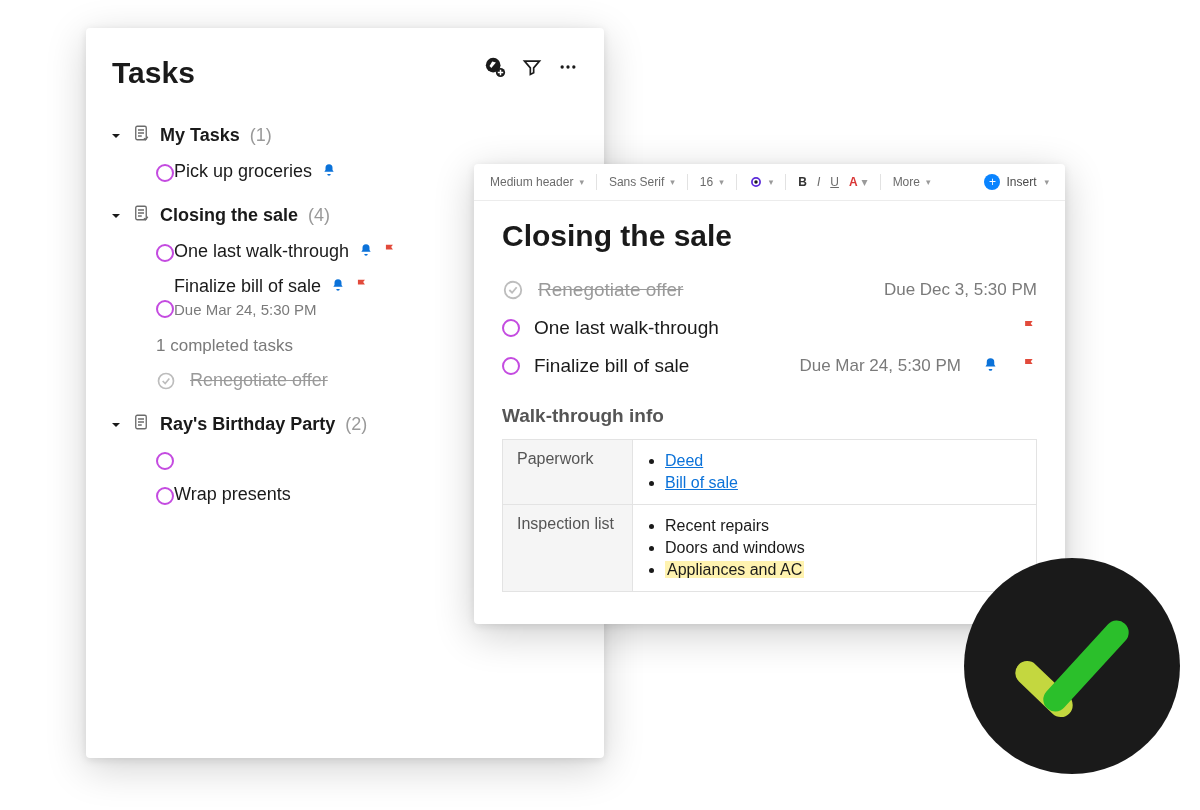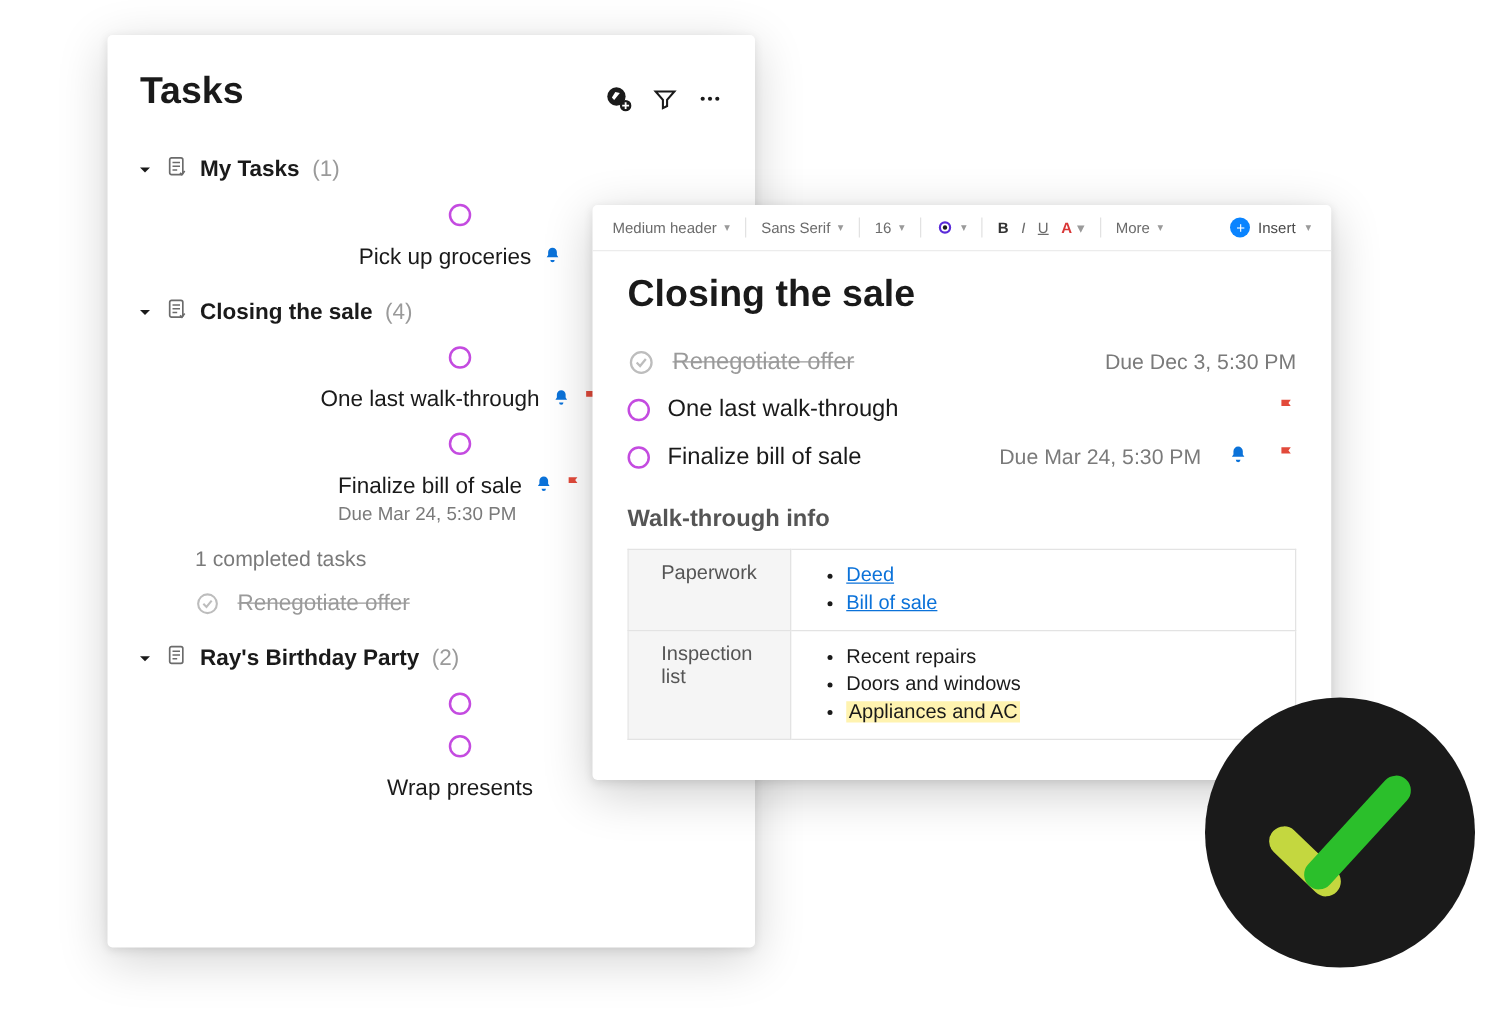--- a/index.html
+++ b/index.html
@@ -21,21 +21,21 @@
     height: 730px;
     background: #fff;
     border-radius: 4px;
     box-shadow:
       0 10px 40px rgba(0,0,0,0.18),
       0 2px 8px rgba(0,0,0,0.10);
     padding: 28px 24px 20px 24px;
   }
   .tasks-header {
     display: flex;
-    align-items: flex-end;
+    align-items: flex-start;
     justify-content: space-between;
     padding: 0 2px 12px 2px;
   }
   .tasks-title {
     font-size: 30px;
     font-weight: 600;
   }
   .tasks-header-actions {
     display: flex;
     gap: 16px;
@@ -76,24 +76,22 @@
     color: #9a9a9a;
     font-weight: 400;
   }
   .chevron {
     width: 12px; height: 12px;
     display: inline-flex; align-items: center; justify-content: center;
   }
 
   .task-item {
     display: flex;
-    align-items: center;
-    gap: 14px;
+    align-items: flex-end;
     padding: 14px 0 0 46px;
-    flex-direction: column;
   }
   .task-circle {
     width: 18px; height: 18px;
     border: 2px solid #c44be0;
     border-radius: 50%;
     margin-top: 2px;
     flex-shrink: 0;
     cursor: pointer;
   }
   .task-body { display: flex; flex-direction: column; gap: 2px; }
@@ -189,21 +187,21 @@
     margin: 20px 0 12px 0;
   }
 
   table.info {
     width: 100%;
     border-collapse: collapse;
     font-size: 16px;
   }
   table.info td {
     border: 1px solid #e3e3e3;
-    padding: 10px 26px;
+    padding: 10px 14px;
     vertical-align: top;
   }
   table.info td.label {
     background: #f5f5f5;
     width: 130px;
     font-weight: 500;
     color: #555;
   }
   table.info ul { list-style: disc; padding-left: 18px; }
   table.info ul li { padding: 2px 0; }

